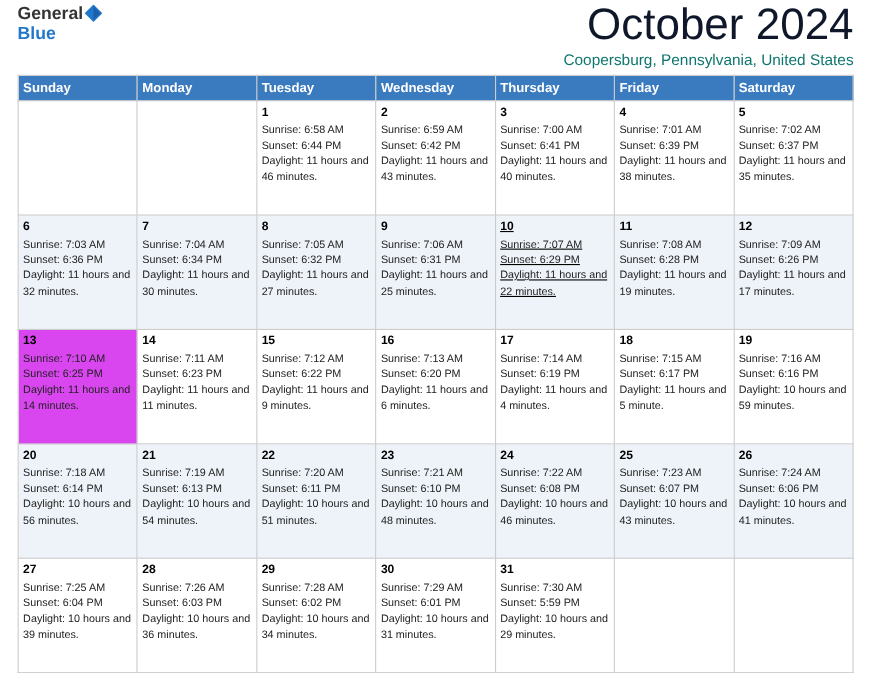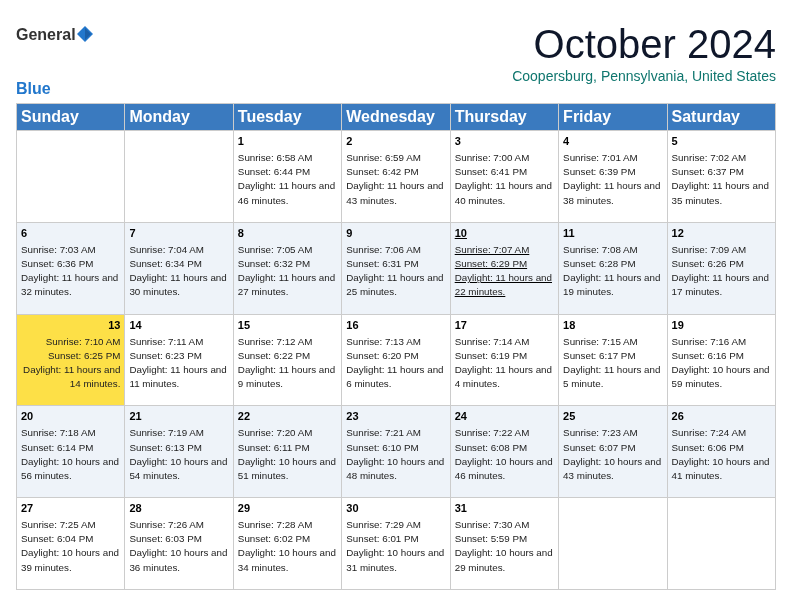--- a/index.html
+++ b/index.html
@@ -6,21 +6,21 @@
     body {
       font-family: Arial, sans-serif;
       background: #fff;
       width: 792px;
       height: 612px;
       overflow: hidden;
     }
     .page {
       width: 792px;
       height: 612px;
-      padding: 22px 16px;
+      padding: 0 16px;
       display: flex;
       flex-direction: column;
     }
     .header {
       display: flex;
       justify-content: space-between;
       align-items: flex-start;
       margin-bottom: 6px;
     }
     .logo {
@@ -33,21 +33,20 @@
       font-size: 16px;
       font-weight: bold;
       color: #333;
       line-height: 1.1;
     }
     .logo-blue {
       font-size: 16px;
       font-weight: bold;
       color: #2277cc;
       line-height: 1.1;
-      margin-top: 36px;
     }
     .title-block {
       text-align: right;
     }
     .main-title {
       font-size: 40px;
       font-weight: normal;
       color: #0f172a;
       line-height: 1.1;
     }
@@ -60,21 +59,21 @@
       flex: 1;
       border-collapse: collapse;
       width: 100%;
       font-size: 10.5px;
     }
     .calendar th {
       background: #3a7abf;
       color: #fff;
       padding: 4px 4px;
       text-align: left;
-      font-size: 16px;
+      font-size: 12px;
       font-weight: bold;
       border: 1px solid #ccc;
     }
     .calendar td {
       border: 1px solid #ccc;
       vertical-align: top;
       padding: 3px 4px;
       width: calc(100% / 7);
       background: #fff;
       line-height: 1.35;
@@ -142,21 +141,21 @@
         <tr>
           <td style="background: rgb(238, 243, 249);"><span class="day-num">6</span><span class="day-info">Sunrise: 7:03 AM</span><br><span class="day-info">Sunset: 6:36 PM</span><br><span class="day-info">Daylight: 11 hours and 32 minutes.</span></td>
           <td style="background: rgb(238, 243, 249);"><span class="day-num">7</span><span class="day-info">Sunrise: 7:04 AM</span><br><span class="day-info">Sunset: 6:34 PM</span><br><span class="day-info">Daylight: 11 hours and 30 minutes.</span></td>
           <td style="background: rgb(238, 243, 249);"><span class="day-num">8</span><span class="day-info">Sunrise: 7:05 AM</span><br><span class="day-info">Sunset: 6:32 PM</span><br><span class="day-info">Daylight: 11 hours and 27 minutes.</span></td>
           <td style="background: rgb(238, 243, 249);"><span class="day-num">9</span><span class="day-info">Sunrise: 7:06 AM</span><br><span class="day-info">Sunset: 6:31 PM</span><br><span class="day-info">Daylight: 11 hours and 25 minutes.</span></td>
           <td style="background: rgb(238, 243, 249); text-decoration: underline;"><span class="day-num">10</span><span class="day-info">Sunrise: 7:07 AM</span><br><span class="day-info">Sunset: 6:29 PM</span><br><span class="day-info">Daylight: 11 hours and 22 minutes.</span></td>
           <td style="background: rgb(238, 243, 249); margin-left: 28px;"><span class="day-num">11</span><span class="day-info">Sunrise: 7:08 AM</span><br><span class="day-info">Sunset: 6:28 PM</span><br><span class="day-info">Daylight: 11 hours and 19 minutes.</span></td>
           <td style="background: rgb(238, 243, 249);"><span class="day-num">12</span><span class="day-info">Sunrise: 7:09 AM</span><br><span class="day-info">Sunset: 6:26 PM</span><br><span class="day-info">Daylight: 11 hours and 17 minutes.</span></td>
         </tr>
         <tr>
-          <td style="background: #fde047; text-align: right;"><span class="day-num">13</span><span class="day-info">Sunrise: 7:10 AM</span><br><span class="day-info">Sunset: 6:25 PM</span><br><span class="day-info">Daylight: 11 hours and 14 minutes.</span></td>
+          <td style="background: #d946ef;"><span class="day-num">13</span><span class="day-info">Sunrise: 7:10 AM</span><br><span class="day-info">Sunset: 6:25 PM</span><br><span class="day-info">Daylight: 11 hours and 14 minutes.</span></td>
           <td style="background: rgb(255, 255, 255);"><span class="day-num">14</span><span class="day-info">Sunrise: 7:11 AM</span><br><span class="day-info">Sunset: 6:23 PM</span><br><span class="day-info">Daylight: 11 hours and 11 minutes.</span></td>
           <td style="background: rgb(255, 255, 255);"><span class="day-num">15</span><span class="day-info">Sunrise: 7:12 AM</span><br><span class="day-info">Sunset: 6:22 PM</span><br><span class="day-info">Daylight: 11 hours and 9 minutes.</span></td>
           <td style="background: rgb(255, 255, 255);"><span class="day-num">16</span><span class="day-info">Sunrise: 7:13 AM</span><br><span class="day-info">Sunset: 6:20 PM</span><br><span class="day-info">Daylight: 11 hours and 6 minutes.</span></td>
           <td style="background: rgb(255, 255, 255);"><span class="day-num">17</span><span class="day-info">Sunrise: 7:14 AM</span><br><span class="day-info">Sunset: 6:19 PM</span><br><span class="day-info">Daylight: 11 hours and 4 minutes.</span></td>
           <td style="background: rgb(255, 255, 255);"><span class="day-num">18</span><span class="day-info">Sunrise: 7:15 AM</span><br><span class="day-info">Sunset: 6:17 PM</span><br><span class="day-info">Daylight: 11 hours and 5 minute.</span></td>
           <td style="background: rgb(255, 255, 255);"><span class="day-num">19</span><span class="day-info">Sunrise: 7:16 AM</span><br><span class="day-info">Sunset: 6:16 PM</span><br><span class="day-info">Daylight: 10 hours and 59 minutes.</span></td>
         </tr>
         <tr>
           <td style="background: rgb(238, 243, 249);"><span class="day-num">20</span><span class="day-info">Sunrise: 7:18 AM</span><br><span class="day-info">Sunset: 6:14 PM</span><br><span class="day-info">Daylight: 10 hours and 56 minutes.</span></td>
           <td style="background: rgb(238, 243, 249);"><span class="day-num">21</span><span class="day-info">Sunrise: 7:19 AM</span><br><span class="day-info">Sunset: 6:13 PM</span><br><span class="day-info">Daylight: 10 hours and 54 minutes.</span></td>

